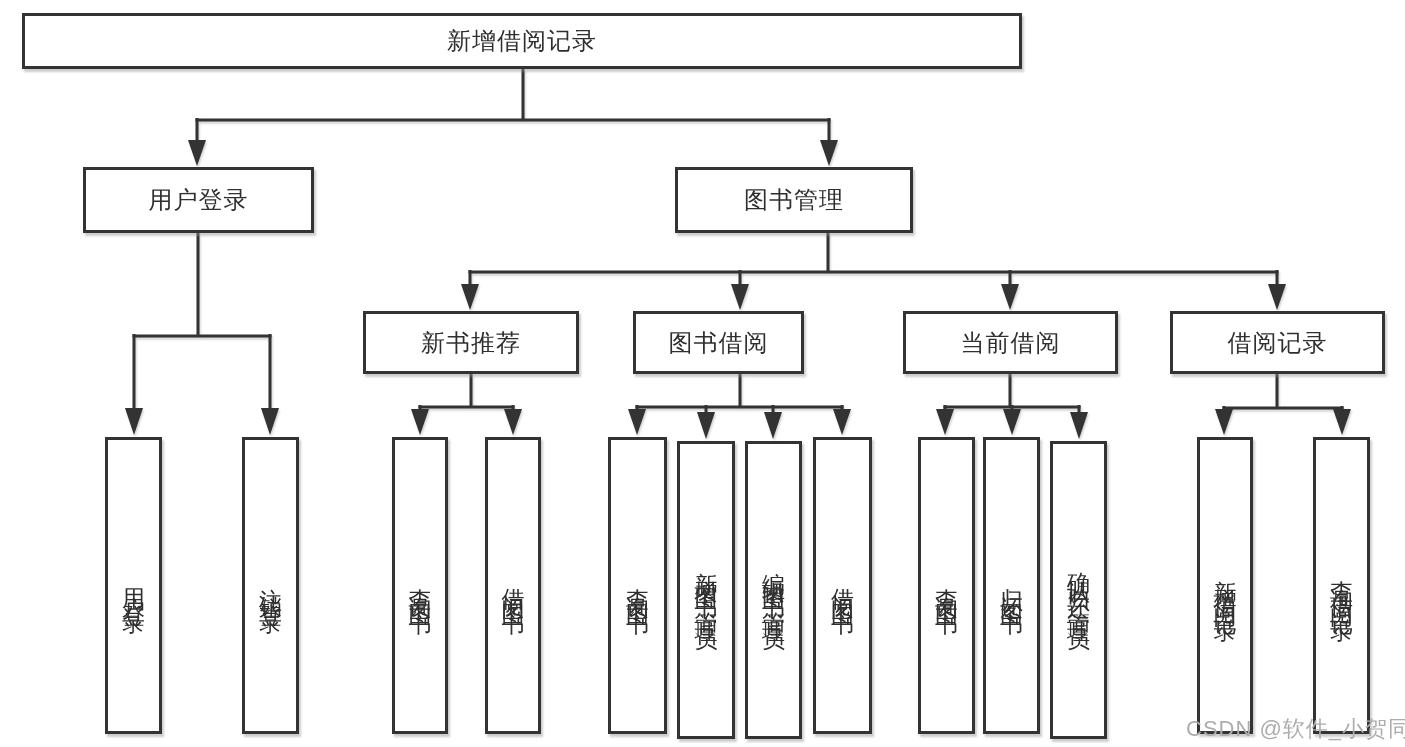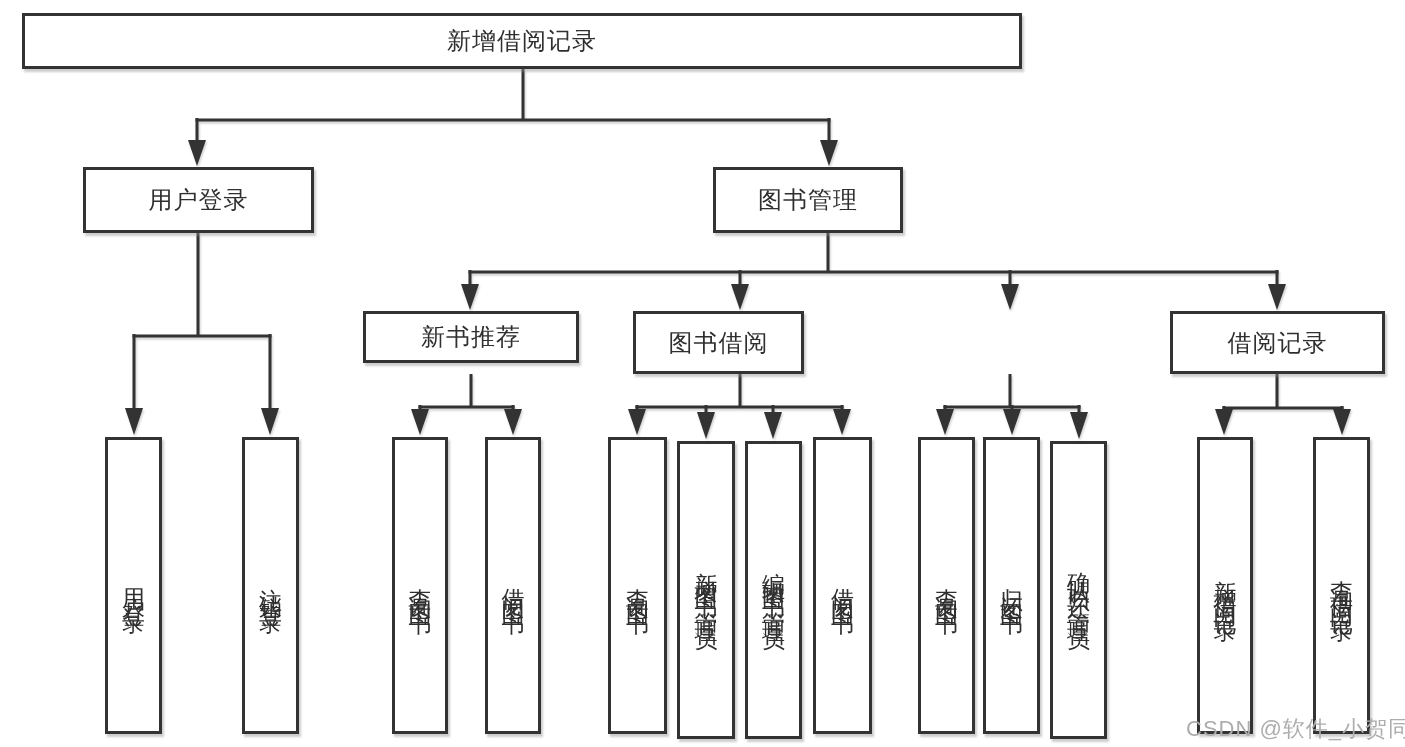--- a/index.html
+++ b/index.html
@@ -131,30 +131,33 @@
     </g>
   </svg>
 
   <div class="box" style="left:22px;top:13px;width:1000px;height:56px">
     <span class="h-label">新增借阅记录</span>
   </div>
 
   <div class="box" style="left:83px;top:167px;width:231px;height:66px">
     <span class="h-label">用户登录</span>
   </div>
-  <div class="box" style="left:713px;top:167px;width:190px;height:66px">
+  <div class="box" style="left:675px;top:167px;width:238px;height:66px">
     <span class="h-label">图书管理</span>
   </div>
 
-  <div class="box" style="left:363px;top:311px;width:216px;height:52px">
+  <div class="box" style="left:363px;top:311px;width:216px;height:63px">
     <span class="h-label">新书推荐</span>
   </div>
   <div class="box" style="left:633px;top:311px;width:171px;height:63px">
     <span class="h-label">图书借阅</span>
   </div>
+  <div class="box" style="left:903px;top:311px;width:215px;height:63px">
+    <span class="h-label">当前借阅</span>
+  </div>
   <div class="box" style="left:1170px;top:311px;width:215px;height:63px">
     <span class="h-label">借阅记录</span>
   </div>
 
   <div class="box leaf" style="left:105px;top:437px;width:57px;height:297px">
     <span class="v-label">用户登录</span>
   </div>
   <div class="box leaf" style="left:242px;top:437px;width:57px;height:297px">
     <span class="v-label">注销登录</span>
   </div>

